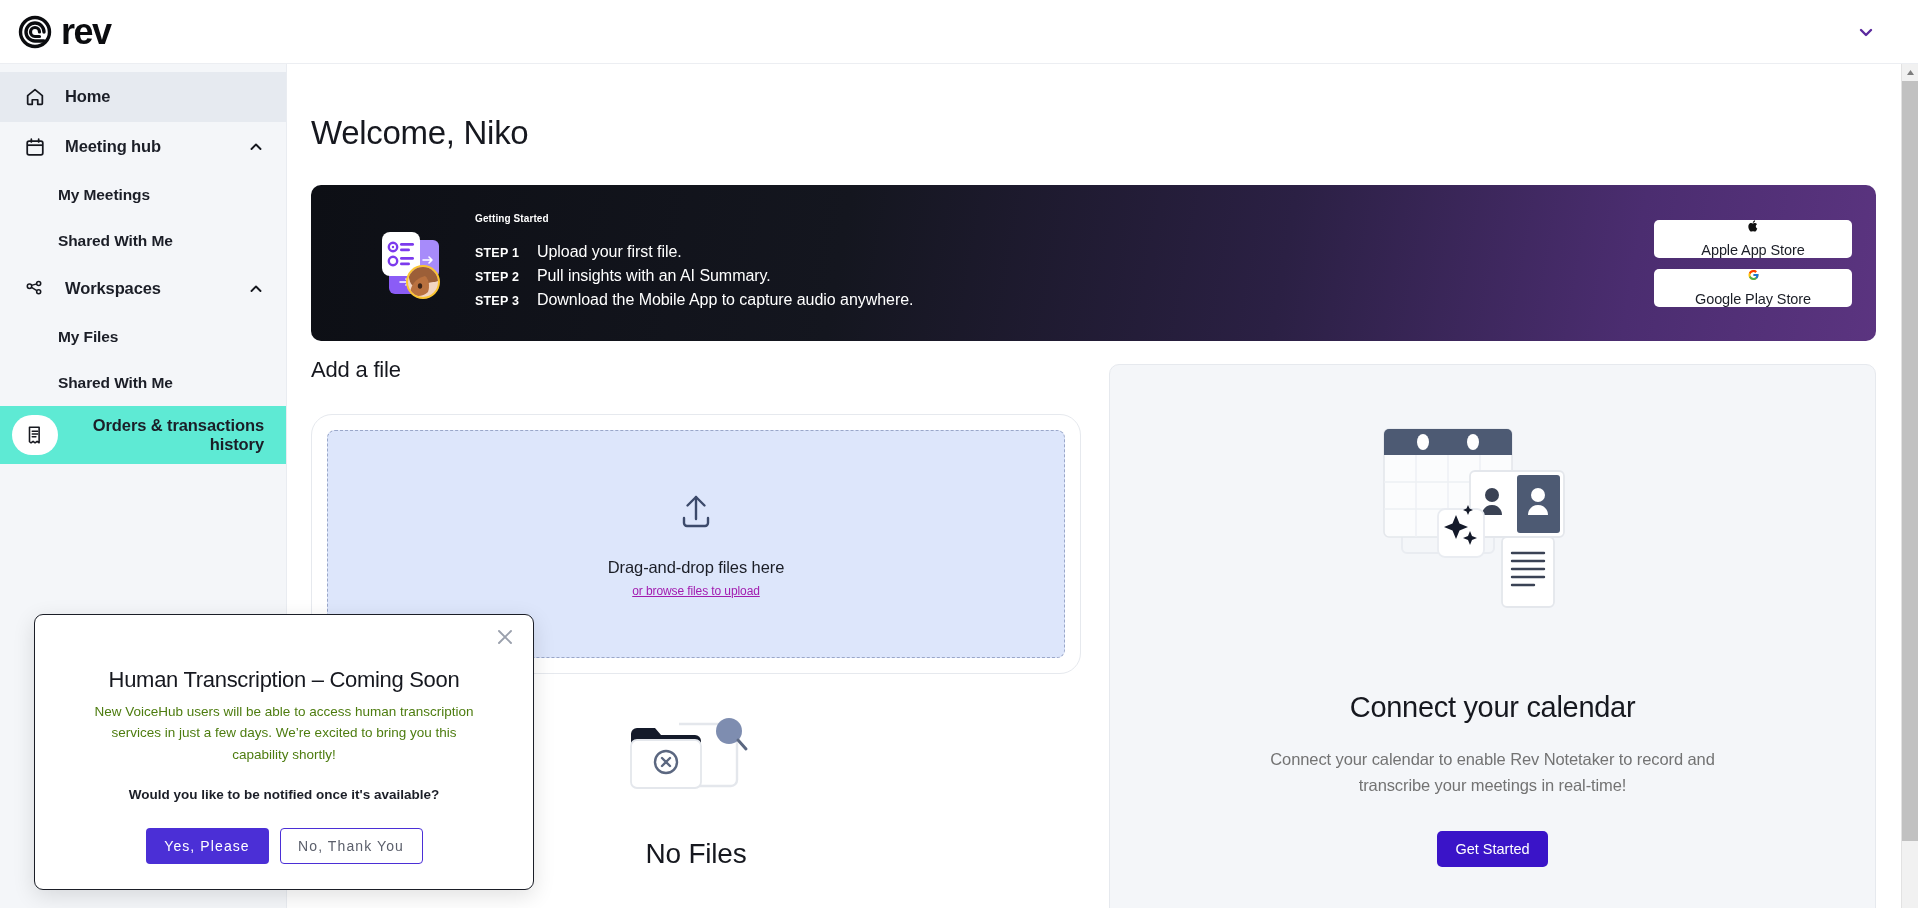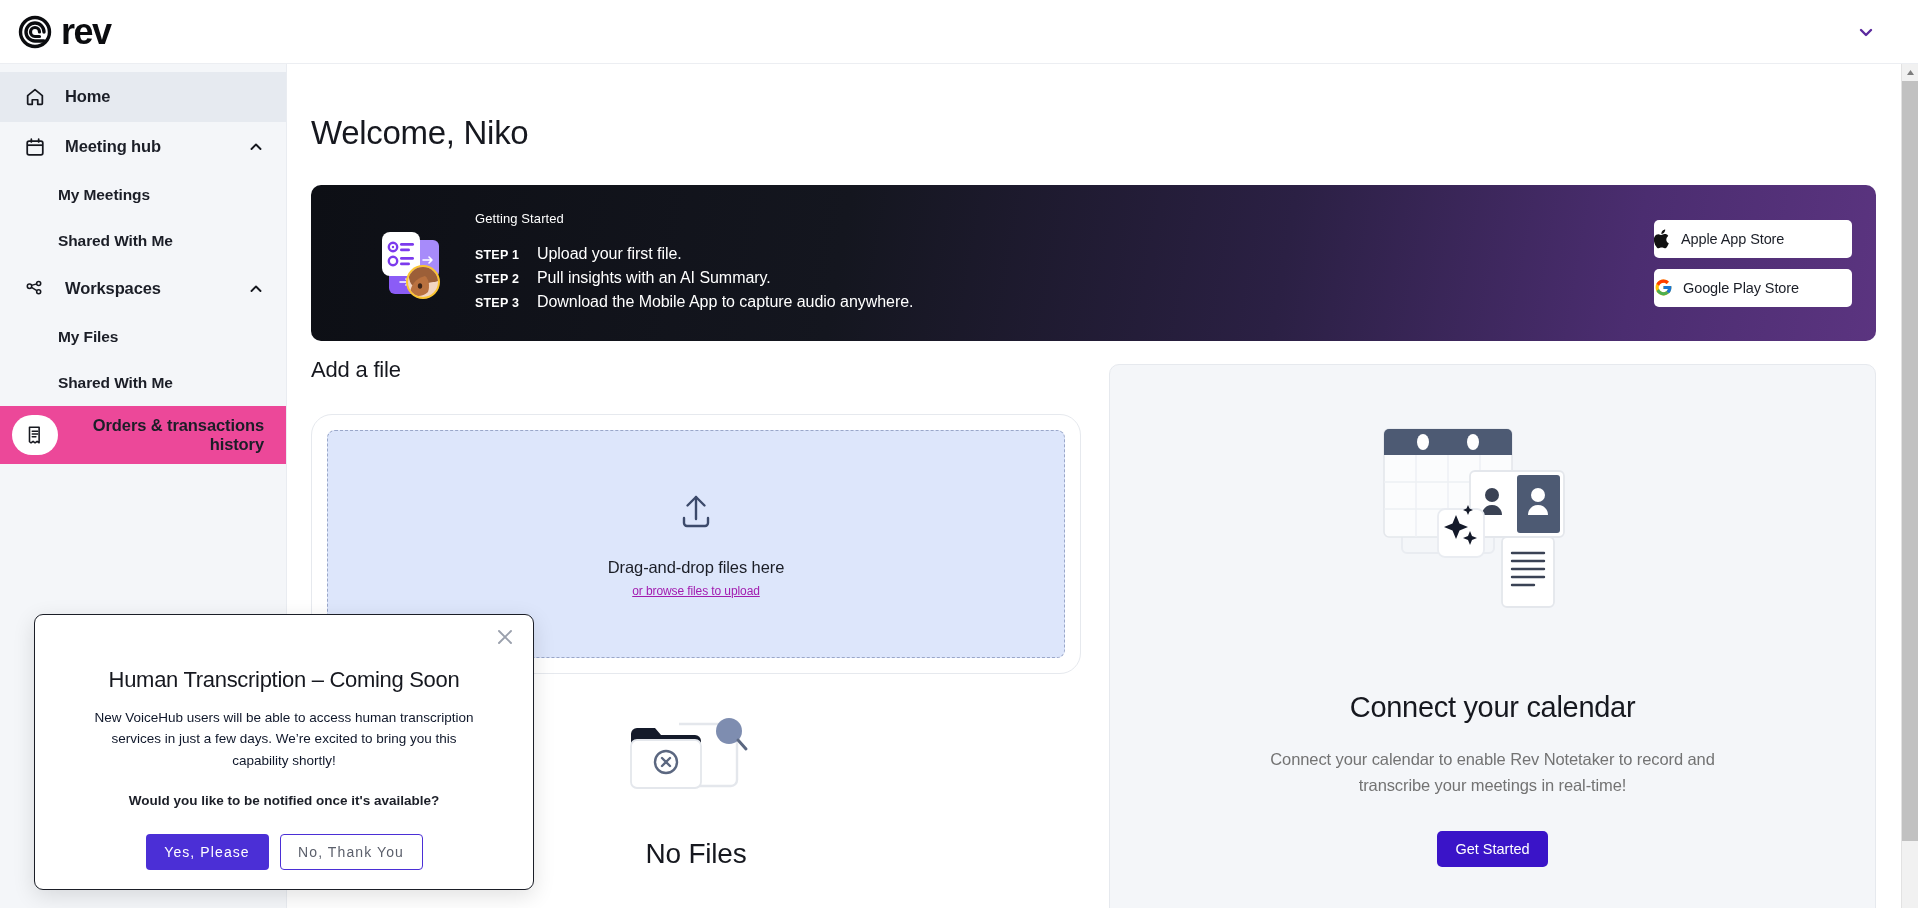--- a/index.html
+++ b/index.html
@@ -32,21 +32,21 @@
     position: absolute; top: 64px; left: 0; width: 287px; height: 844px;
     background: #f4f6f9; border-right: 1px solid #e9ecf1;
     padding-top: 8px;
     text-align: right;
   }
   .nav-row {
     position: relative; display: flex; align-items: center;
     height: 50px; padding: 0 22px; cursor: pointer;
   }
   .nav-row.active { background: #e6eaf0; }
-  .nav-row.band { background: #ec4899; height: 58px; }
+  .nav-row.band { background: #5eead4; height: 58px; }
   .nav-icon { width: 26px; flex: 0 0 26px; display: flex; align-items: center; justify-content: center; }
   .nav-icon svg { display: block; }
   .nav-icon.pill {
     background: #ffffff; border-radius: 26px; height: 40px; width: 46px; flex: 0 0 46px;
     margin-left: -10px; margin-right: -10px;
   }
   .nav-label {
     margin-left: 17px; font-size: 16.5px; font-weight: bold;
     color: #1b1e27; letter-spacing: -0.1px; line-height: 1.18;
   }
@@ -68,34 +68,34 @@
 
   
   .banner {
     position: absolute; left: 24px; top: 121px; width: 1565px; height: 156px;
     border-radius: 10px; overflow: hidden;
     background: linear-gradient(100deg, #0d0f15 0%, #14161f 34%, #2b2044 62%, #4b2d70 84%, #5b3480 100%);
     display: flex; align-items: center;
   }
   .banner-art { position: relative; width: 76px; height: 78px; margin-left: 62px; flex: 0 0 76px; }
   .banner-copy { margin-left: 26px; padding-top: 2px; }
-  .banner-title { color: #ffffff; font-size: 13px; font-weight: normal; margin-bottom: 19px; letter-spacing: 0.1px; }
+  .banner-title { color: #ffffff; font-size: 10px; font-weight: bold; margin-bottom: 19px; letter-spacing: 0.1px; }
   .step-line { display: flex; align-items: baseline; margin-bottom: 6px; }
   .step-num {
     width: 62px; flex: 0 0 62px; color: #ffffff; font-size: 12.5px;
     font-weight: bold; letter-spacing: 0.2px;
   }
   .step-text { color: #ffffff; font-size: 16px; letter-spacing: -0.05px; }
   .store-col {
     margin-left: auto; margin-right: 24px; display: flex; flex-direction: column; gap: 11px;
   }
   .store-btn {
     width: 198px; height: 38px; background: #ffffff; border-radius: 5px;
-    display: flex; align-items: center; gap: 10px;
-    cursor: pointer; border: none;
+    display: flex; align-items: center; justify-content: center; gap: 10px;
+    cursor: pointer; border: none; flex-direction: column;
   }
   .store-btn span { font-size: 14.5px; color: #1b1e27; letter-spacing: -0.1px; }
 
   
   .section-title {
     position: absolute; left: 24px; top: 293px;
     font-size: 22px; font-weight: normal; color: #16181f; letter-spacing: -0.2px;
   }
   .upload-card {
     position: absolute; left: 24px; top: 350px; width: 770px; height: 260px;
@@ -148,22 +148,22 @@
     display: flex; flex-direction: column; align-items: center; padding: 16px 26px;
   }
   .modal-close {
     position: absolute; right: 16px; top: 10px; width: 24px; height: 24px;
     cursor: pointer; display: flex; align-items: center; justify-content: center;
   }
   .modal-title {
     font-size: 22px; color: #16181f; margin-top: 36px; letter-spacing: -0.3px; text-align: center;
   }
   .modal-body {
-    font-size: 13.5px; color: #0f172a; text-align: center; line-height: 1.58;
-    margin-top: 14px; max-width: 404px;
+    font-size: 13.5px; color: #4d7c0f; text-align: center; line-height: 1.58;
+    margin-top: 8px; max-width: 404px;
   }
   .modal-q {
     font-size: 13.5px; font-weight: bold; color: #1b1e27; margin-top: 22px; text-align: center;
   }
   .modal-actions { display: flex; gap: 11px; margin-top: 26px; }
   .btn-yes {
     background: #4b2fd6; color: #ffffff; border: none; border-radius: 4px;
     width: 123px; height: 36px; font-size: 14px; letter-spacing: 1.1px;
     cursor: pointer; font-family: "Liberation Sans", sans-serif;
   }

